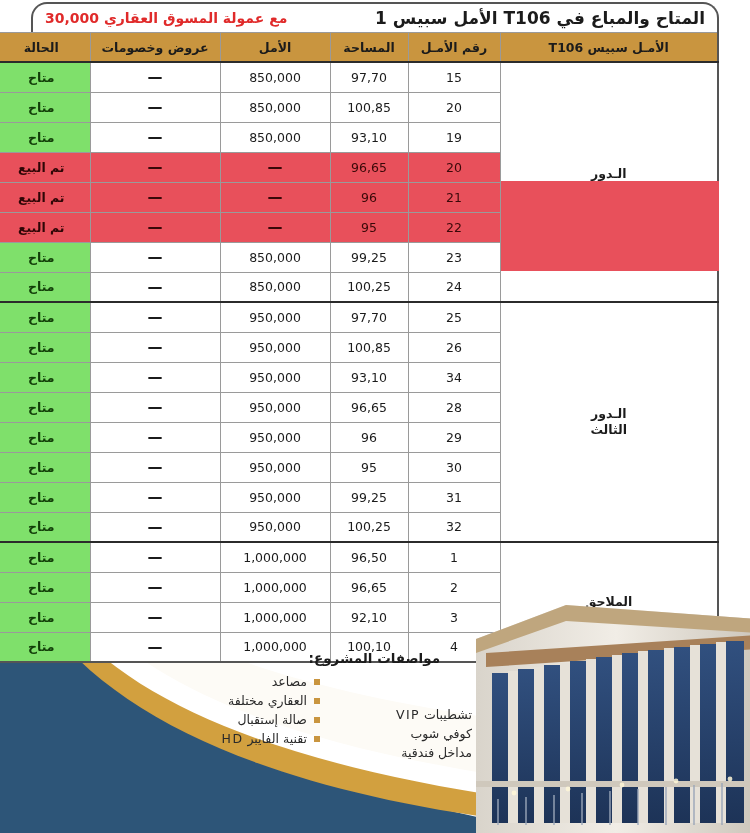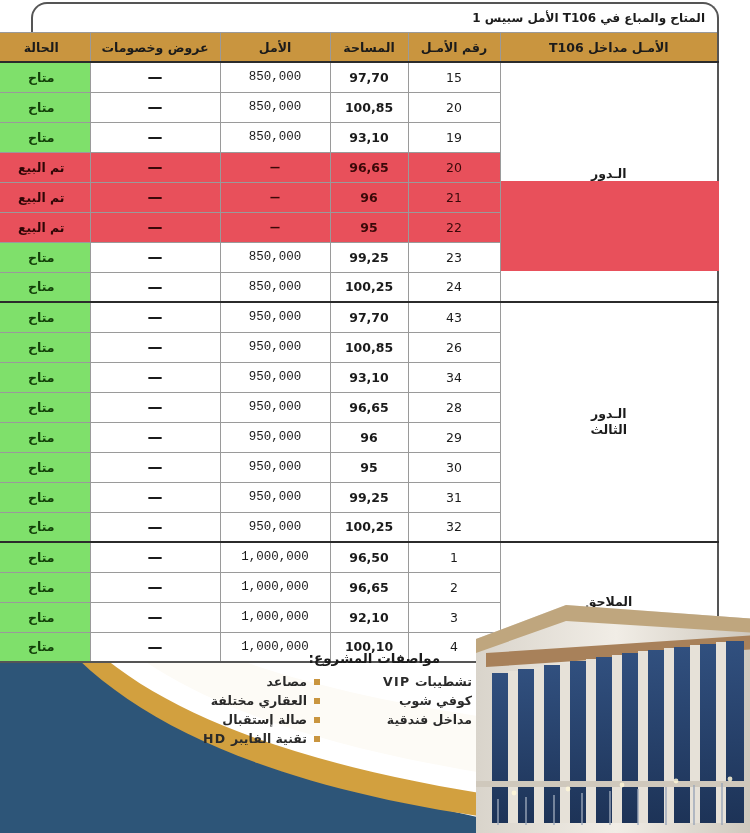--- a/index.html
+++ b/index.html
@@ -20,21 +20,21 @@
   
   .title-bar{
     position:absolute;left:31px;top:2px;width:688px;height:30px;
     border:2px solid #555;border-bottom:none;
     border-top-left-radius:16px;border-top-right-radius:16px;
     background:#fff;box-sizing:border-box;
     display:flex;align-items:center;justify-content:space-between;
     padding:0 12px;z-index:3;
   }
   .title-right{
-    font-size:12px;font-weight:bold;color:#1b1b1b;letter-spacing:0;
+    font-size:17px;font-weight:bold;color:#1b1b1b;letter-spacing:0;
     white-space:nowrap;
   }
   .title-left{
     font-size:14px;font-weight:bold;color:#e02a2a;white-space:nowrap;
   }
 
   
   .tbl-wrap{position:absolute;left:31px;top:32px;width:688px;z-index:2;}
   table.main{
     border-collapse:collapse;width:688px;table-layout:fixed;
@@ -57,39 +57,39 @@
   thead th{
     background:#c9953f;color:#2a1a05;font-weight:bold;font-size:12.5px;
     height:28px;border:1px solid #8a6a2a;
   }
   tbody tr{height:30px;}
   td.floor-cell{
     font-size:19px;font-weight:bold;color:#111;line-height:1.25;
     background:#fff;
   }
   td.unit{font-size:13px;color:#222;}
-  td.area{font-weight:bold;font-size:13.5px;color:#111;}
-  td.price{font-size:13px;color:#111;font-family:Liberation Mono, monospace;}
+  td.area{font-weight:normal;font-size:13.5px;color:#111;}
+  td.price{font-size:13px;color:#111;}
   td.offer{font-size:13px;color:#111;}
   td.status{font-weight:bold;font-size:12.5px;}
 
   tr.avail td.status{background:#7fe06b;color:#123d08;}
   tr.sold td{background:#e8505b;color:#3a0808;}
   tr.sold td.status{background:#e8505b;color:#2e0606;}
   tr.section-start > td{border-top:2.5px solid #2b2b2b;}
   .dash{font-weight:bold;font-size:15px;letter-spacing:0;}
 
   
   .specs{position:absolute;left:0;top:648px;width:750px;height:110px;z-index:4;}
   .specs-title{
     position:absolute;right:310px;top:2px;
     font-size:13.5px;font-weight:bold;color:#1b1b1b;white-space:nowrap;
   }
-  .spec-col{position:absolute;top:26px;font-weight:bold;}
-  .spec-col.col-a{right:265px;}
+  .spec-col{position:absolute;top:26px;}
+  .spec-col.col-a{right:265px;margin-top:33px;}
   .spec-col.col-b{right:430px;}
   .spec-item{
     display:flex;align-items:center;justify-content:flex-start;
     gap:7px;margin-bottom:4px;white-space:nowrap;
     font-size:12.5px;color:#2a2a2a;letter-spacing:1.4px;
   }
   .bullet{
     width:6px;height:6px;background:#c9953f;display:inline-block;flex:none;
   }
   .spec-text{font-size:12.5px;}
@@ -161,35 +161,36 @@
           <circle cx="112" cy="196" r="2.4"></circle>
         <circle cx="166" cy="192" r="2.4"></circle>
           <circle cx="220" cy="188" r="2.4"></circle>
           <circle cx="274" cy="186" r="2.4"></circle>
       </g>
     </svg>
   </div>
 
   <div class="title-bar">
     <span class="title-right">المتاح والمباع في T106 الأمل سبيس 1</span>
+    <span class="title-left">مع عمولة المسوق العقاري 30,000</span>
   </div>
 
   <div class="tbl-wrap" style="position: absolute;">
     <table class="main">
       <colgroup>
         <col class="c-floor">
           <col class="c-unit">
           <col class="c-area">
         <col class="c-price">
           <col class="c-offer">
           <col class="c-status">
       </colgroup>
       <thead>
         <tr>
-          <th>الأمـل مداخل T106</th>
+          <th>الأمـل سبيس T106</th>
           <th>رقم الأمـل</th>
           <th>المساحة</th>
           <th>الأمل</th>
           <th>عروض وخصومات</th>
           <th>الحالة</th>
         </tr>
       </thead>
       <tbody id="tbody">
           <tr class="avail section-start">
             <td class="floor-cell" rowspan="8">
@@ -249,21 +250,21 @@
             <td class="area">100,25</td>
             <td class="price">850,000</td>
             <td class="offer"><span class="dash">—</span></td>
             <td class="status">متاح</td>
           </tr>
           <tr class="avail section-start">
             <td class="floor-cell" rowspan="8">
               <div>الـدور</div>
               <div>الثالث</div>
             </td>
-            <td class="unit">43</td>
+            <td class="unit">25</td>
             <td class="area">97,70</td>
             <td class="price">950,000</td>
             <td class="offer"><span class="dash">—</span></td>
             <td class="status">متاح</td>
           </tr>
           <tr class="avail">
             <td class="unit">26</td>
             <td class="area">100,85</td>
             <td class="price">950,000</td>
             <td class="offer"><span class="dash">—</span></td>

